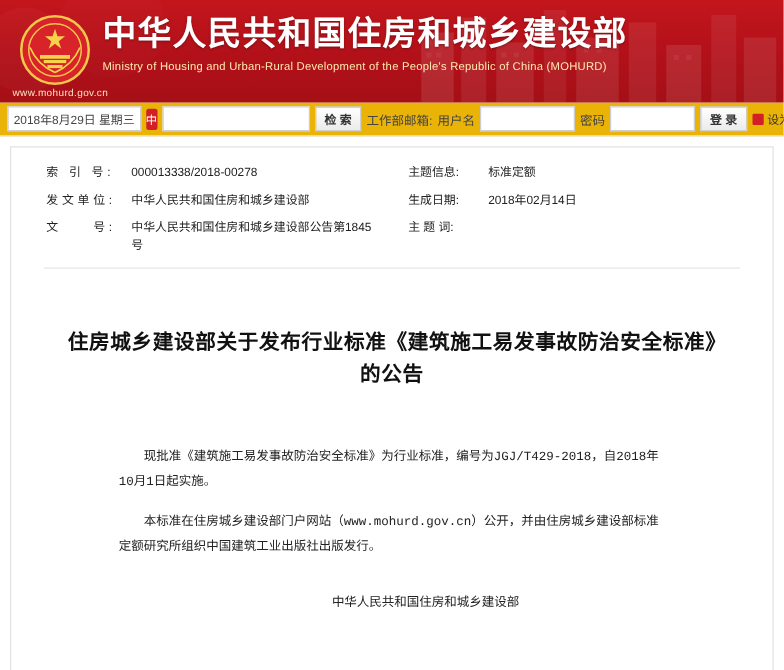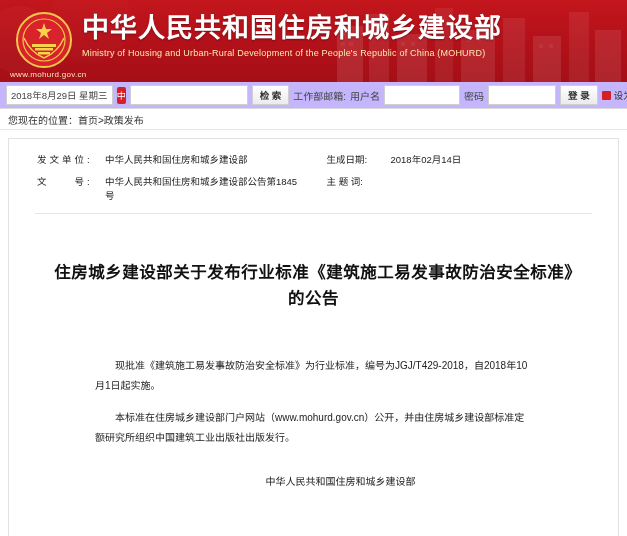--- a/index.html
+++ b/index.html
@@ -80,21 +80,21 @@
     left: 10px;
     top: 70px;
     font-size: 8px;
     color: #ffe1c0;
     letter-spacing: .3px;
   }
 
   
   .searchbar {
     height: 26px;
-    background: #c4b5fd;
+    background: #eab308;
     border-bottom: 1px solid #d9d9d9;
     display: flex;
     align-items: center;
     padding: 0 6px;
     gap: 4px;
     font-size: 10px;
     color: #333;
   }
   .sb-date {
     border: 1px solid #cfcfcf;
@@ -227,20 +227,21 @@
   
   .doc-body {
     margin: 44px 86px 0 86px;
     font-size: 10px;
     color: #222;
     line-height: 20px;
   }
   .doc-body p {
     margin: 0 0 12px 0;
     text-indent: 2em;
+    font-family: Liberation Mono, monospace;
   }
 
   .signature {
     margin: 24px 86px 0 0;
     text-align: center;
     font-size: 10px;
     line-height: 19px;
     color: #222;
     padding-left: 140px;
   }
@@ -314,29 +315,32 @@
     <button class="sb-btn">登 录</button>
     <span class="sb-right">
       <span class="sb-link">
         <i class="mini-icon"></i>
         <span>设为首页</span>
       </span>
 
     </span>
   </div>
 
-  <div class="breadcrumb">
-    <span class="bc-label">您现在的位置：</span>
-    <span class="bc-path">首页&gt;政策发布</span>
-  </div>
 
   <div class="content">
 
     <table class="meta">
       <tbody>
+        <tr>
+          <td class="k">索 引 号:</td>
+          <td class="v">000013338/2018-00278</td>
+          <td class="col-sep"></td>
+          <td class="k2">主题信息:</td>
+          <td class="v">标准定额</td>
+        </tr>
         <tr>
           <td class="k">发文单位:</td>
           <td class="v">中华人民共和国住房和城乡建设部</td>
           <td class="col-sep"></td>
           <td class="k2">生成日期:</td>
           <td class="v">2018年02月14日</td>
         </tr>
         <tr>
           <td class="k">文　　号:</td>
           <td class="v">中华人民共和国住房和城乡建设部公告第1845号</td>

